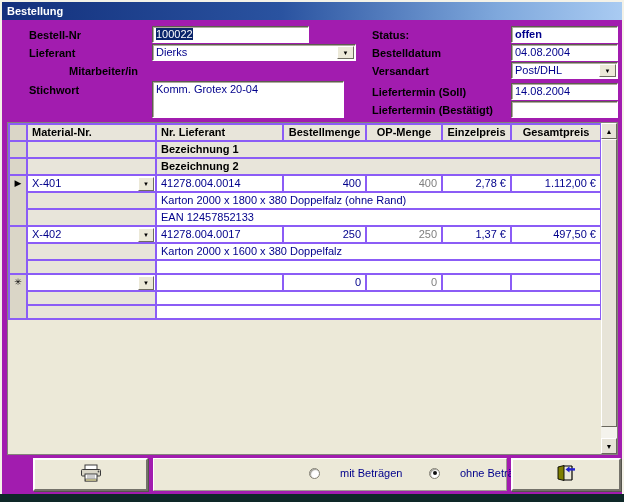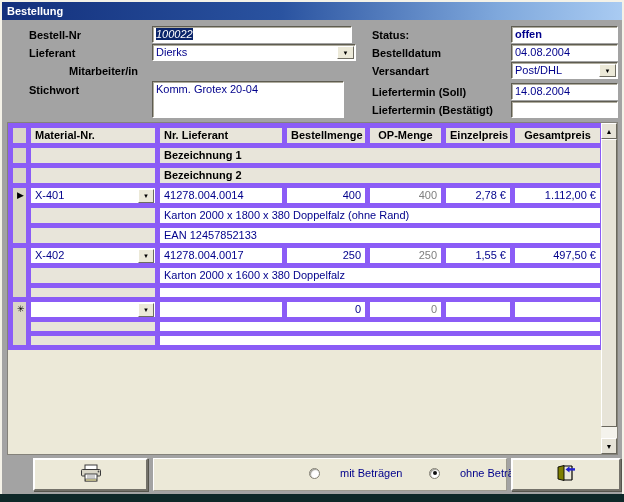--- a/index.html
+++ b/index.html
@@ -1,18 +1,18 @@
 <!DOCTYPE html>
 <html><head>
 <meta charset="utf-8">
 <style>
   html,body { margin:0; padding:0; background:#ECE9D8; }
   .window {
     position:relative; width:624px; height:502px; overflow:hidden;
-    background:#a3a3a3;
+    background:#a21caf;
     font-family:"Liberation Sans", sans-serif; font-size:11px; color:#000;
     box-shadow: inset 2px 0 0 #F4F2E8, inset -2px 0 0 #F4F2E8, inset 0 2px 0 #F4F2E8;
   }
   
   .titlebar {
     position:absolute; left:2px; top:2px; right:2px; height:18px;
     background:linear-gradient(to right,#13307C 0%, #2A53A0 45%, #7FA8DC 80%, #A9CBF2 100%);
     color:#fff; font-weight:bold; display:flex; align-items:center; padding-left:5px; box-sizing:border-box;
   }
   
@@ -32,21 +32,21 @@
     display:flex; align-items:center; justify-content:center;
     font-size:6px; color:#000; line-height:1;
   }
   
   .gridwrap {
     position:absolute; left:7px; top:122px; width:611px; height:333px;
     background:#ECE9D8; border:1px solid #84827A; box-sizing:border-box; overflow:hidden;
   }
   table.grid { border-collapse:collapse; table-layout:fixed; width:592px; }
   table.grid td {
-    border:5px solid #8b5cf6; padding:1px 4px; height:14px; line-height:13px;
+    border:2px solid #8b5cf6; padding:1px 4px; height:14px; line-height:13px;
     overflow:hidden; white-space:nowrap; box-sizing:border-box;
   }
   td.hcell { background:#E8E5DA; font-weight:bold; }
   td.c { text-align:center; }
   td.selcol { background:#DAD6C7; text-align:center; vertical-align:top; padding-top:2px; font-size:9px; }
   td.graycell { background:#E8E5DA; }
   td.white { background:#fff; }
   td.navy { color:#00008B; }
   td.num { text-align:right; }
   td.dim { color:#7F7F7F; }
@@ -97,21 +97,21 @@
 </head>
 <body>
 
 <div class="window">
 
   <div class="titlebar">
     <span>Bestellung</span>
   </div>
 
   <div class="lbl" style="left:29px; top:29px;">Bestell-Nr</div>
-  <div class="fld" style="left:152px; top:26px; width:200px;font-style:italic;"><span class="sel">100022</span></div>
+  <div class="fld" style="left:152px; top:26px; width:157px;"><span class="sel">100022</span></div>
 
   <div class="lbl" style="left:29px; top:47px;">Lieferant</div>
   <div class="fld" style="left:152px; top:44px; width:204px;">
     <span>Dierks</span>
     <span class="combo-btn">▼</span>
   </div>
 
   <div class="lbl" style="left:29px; top:65px;padding-left:40px;">Mitarbeiter/in</div>
 
   <div class="lbl" style="left:29px; top:84px;">Stichwort</div>
@@ -185,21 +185,21 @@
         <td class="graycell"></td>
         <td class="white navy" colspan="5">EAN 12457852133</td>
       </tr>
 
       <tr class="recstart">
         <td class="selcol" rowspan="3"></td>
         <td class="matcell"><span>X-402</span><span class="cell-combo-btn">▼</span></td>
         <td class="white navy">41278.004.0017</td>
         <td class="white navy num">250</td>
         <td class="white dim num">250</td>
-        <td class="white navy num">1,55 €</td>
+        <td class="white navy num">1,37 €</td>
         <td class="white navy num">497,50 €</td>
       </tr>
       <tr>
         <td class="graycell"></td>
         <td class="white navy" colspan="5">Karton 2000 x 1600 x 380 Doppelfalz</td>
       </tr>
       <tr>
         <td class="graycell"></td>
         <td class="white navy" colspan="5"></td>
       </tr>

